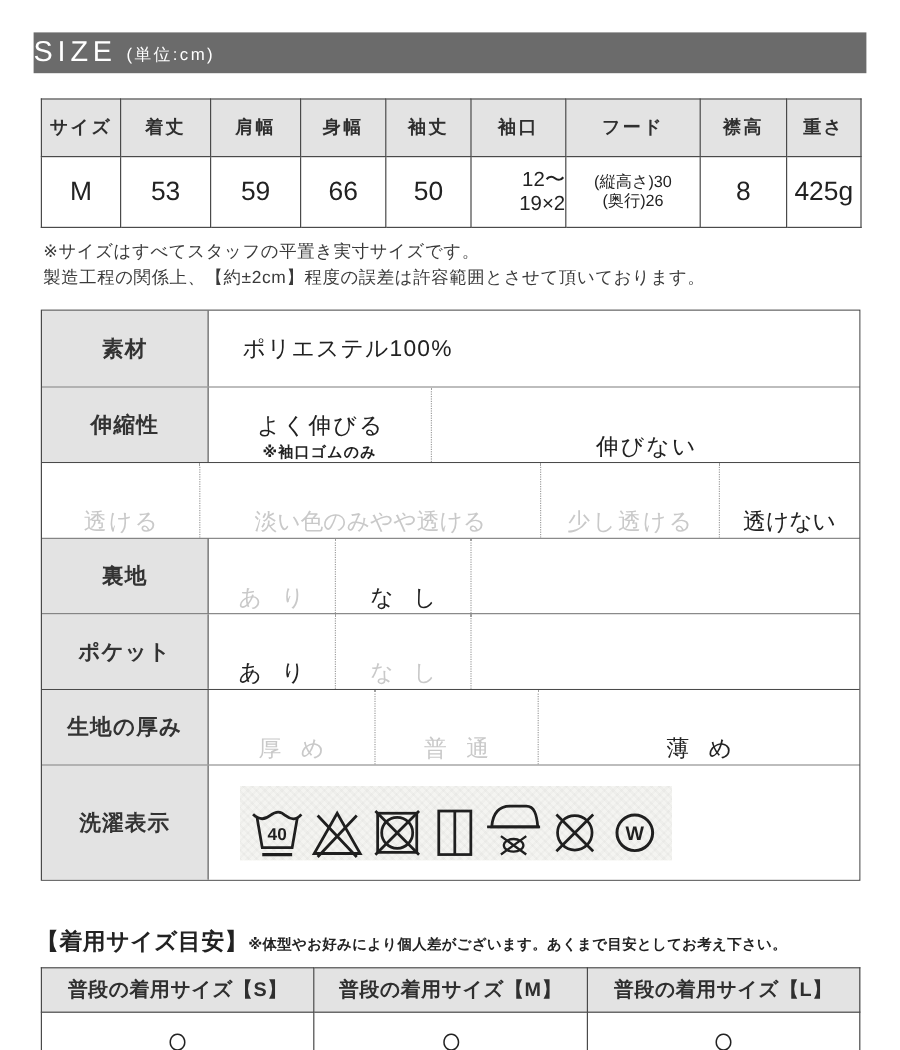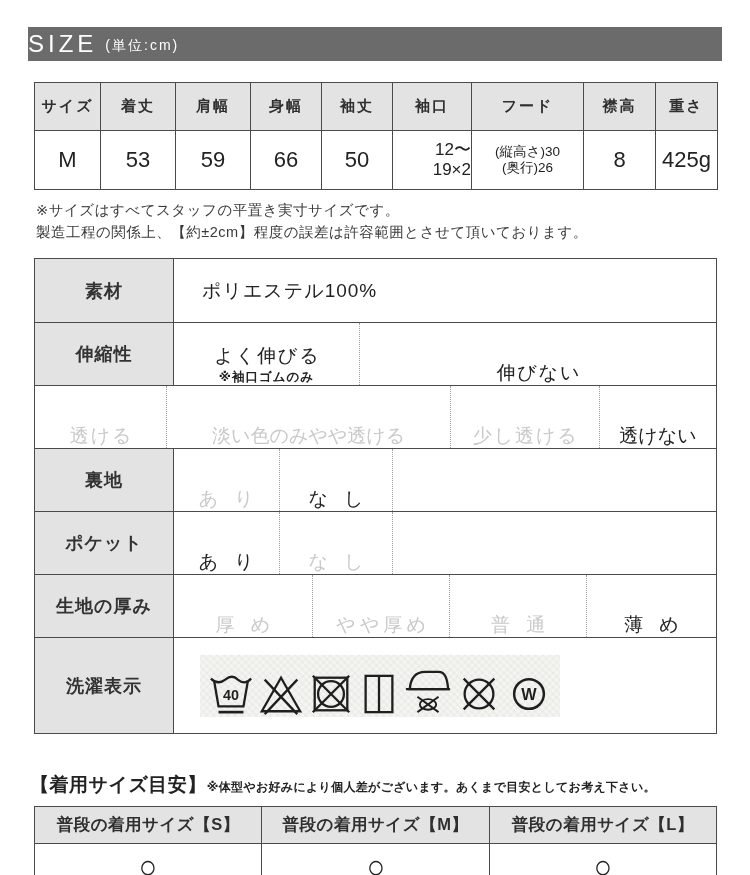--- a/index.html
+++ b/index.html
@@ -218,23 +218,20 @@
         <div class="opt wsc"></div>
       </div>
     </div>
 
     <div class="spec-row">
       <div class="spec-label">生地の厚み</div>
       <div class="spec-options">
         <div class="opt inactive qa">
           <span class="sp-w">厚め</span>
         </div>
-        <div class="opt inactive qb">
-          <span class="sp-m">やや厚め</span>
-        </div>
         <div class="opt inactive qc">
           <span class="sp-w">普通</span>
         </div>
         <div class="opt active qd">
           <span class="sp-w">薄め</span>
         </div>
       </div>
     </div>
 
     <div class="spec-row tall">

